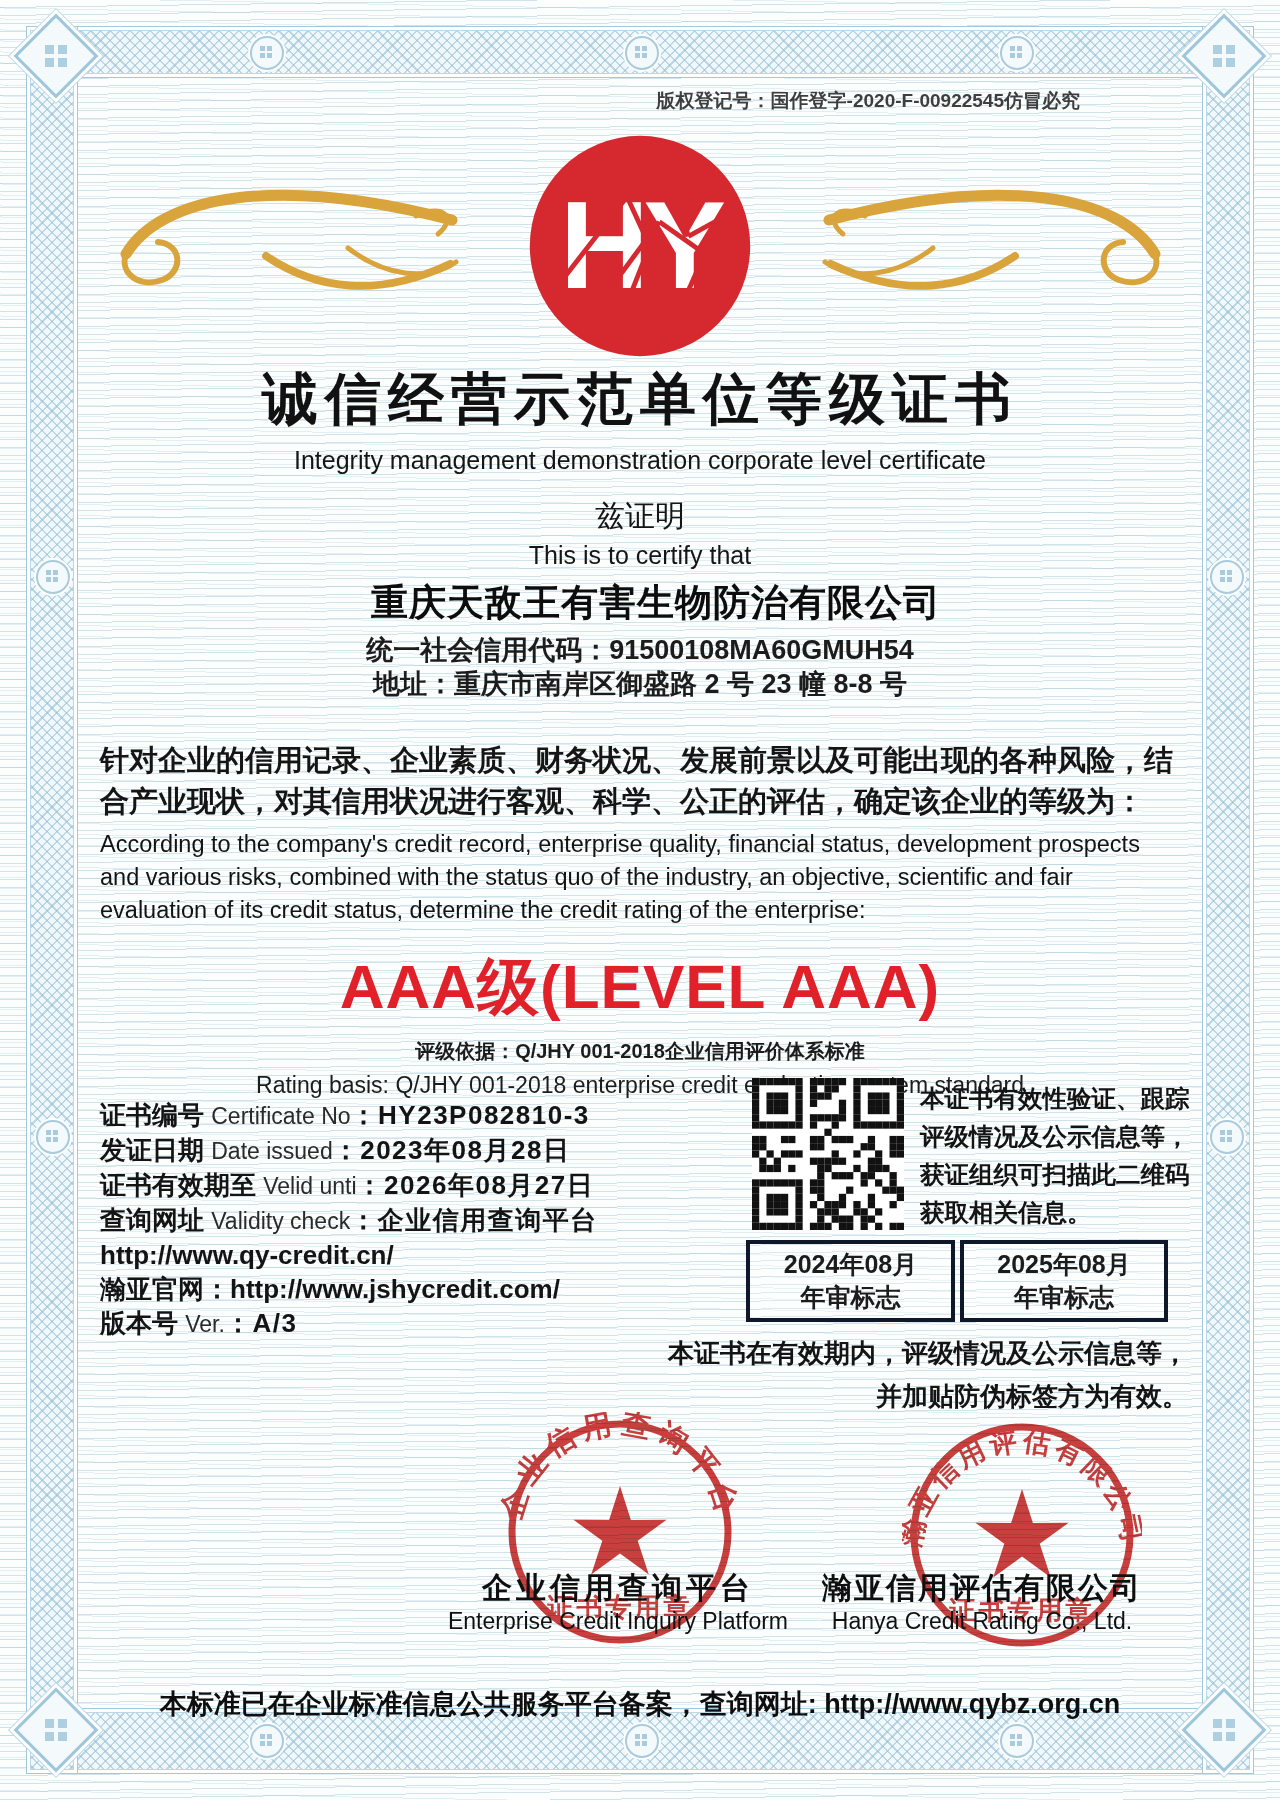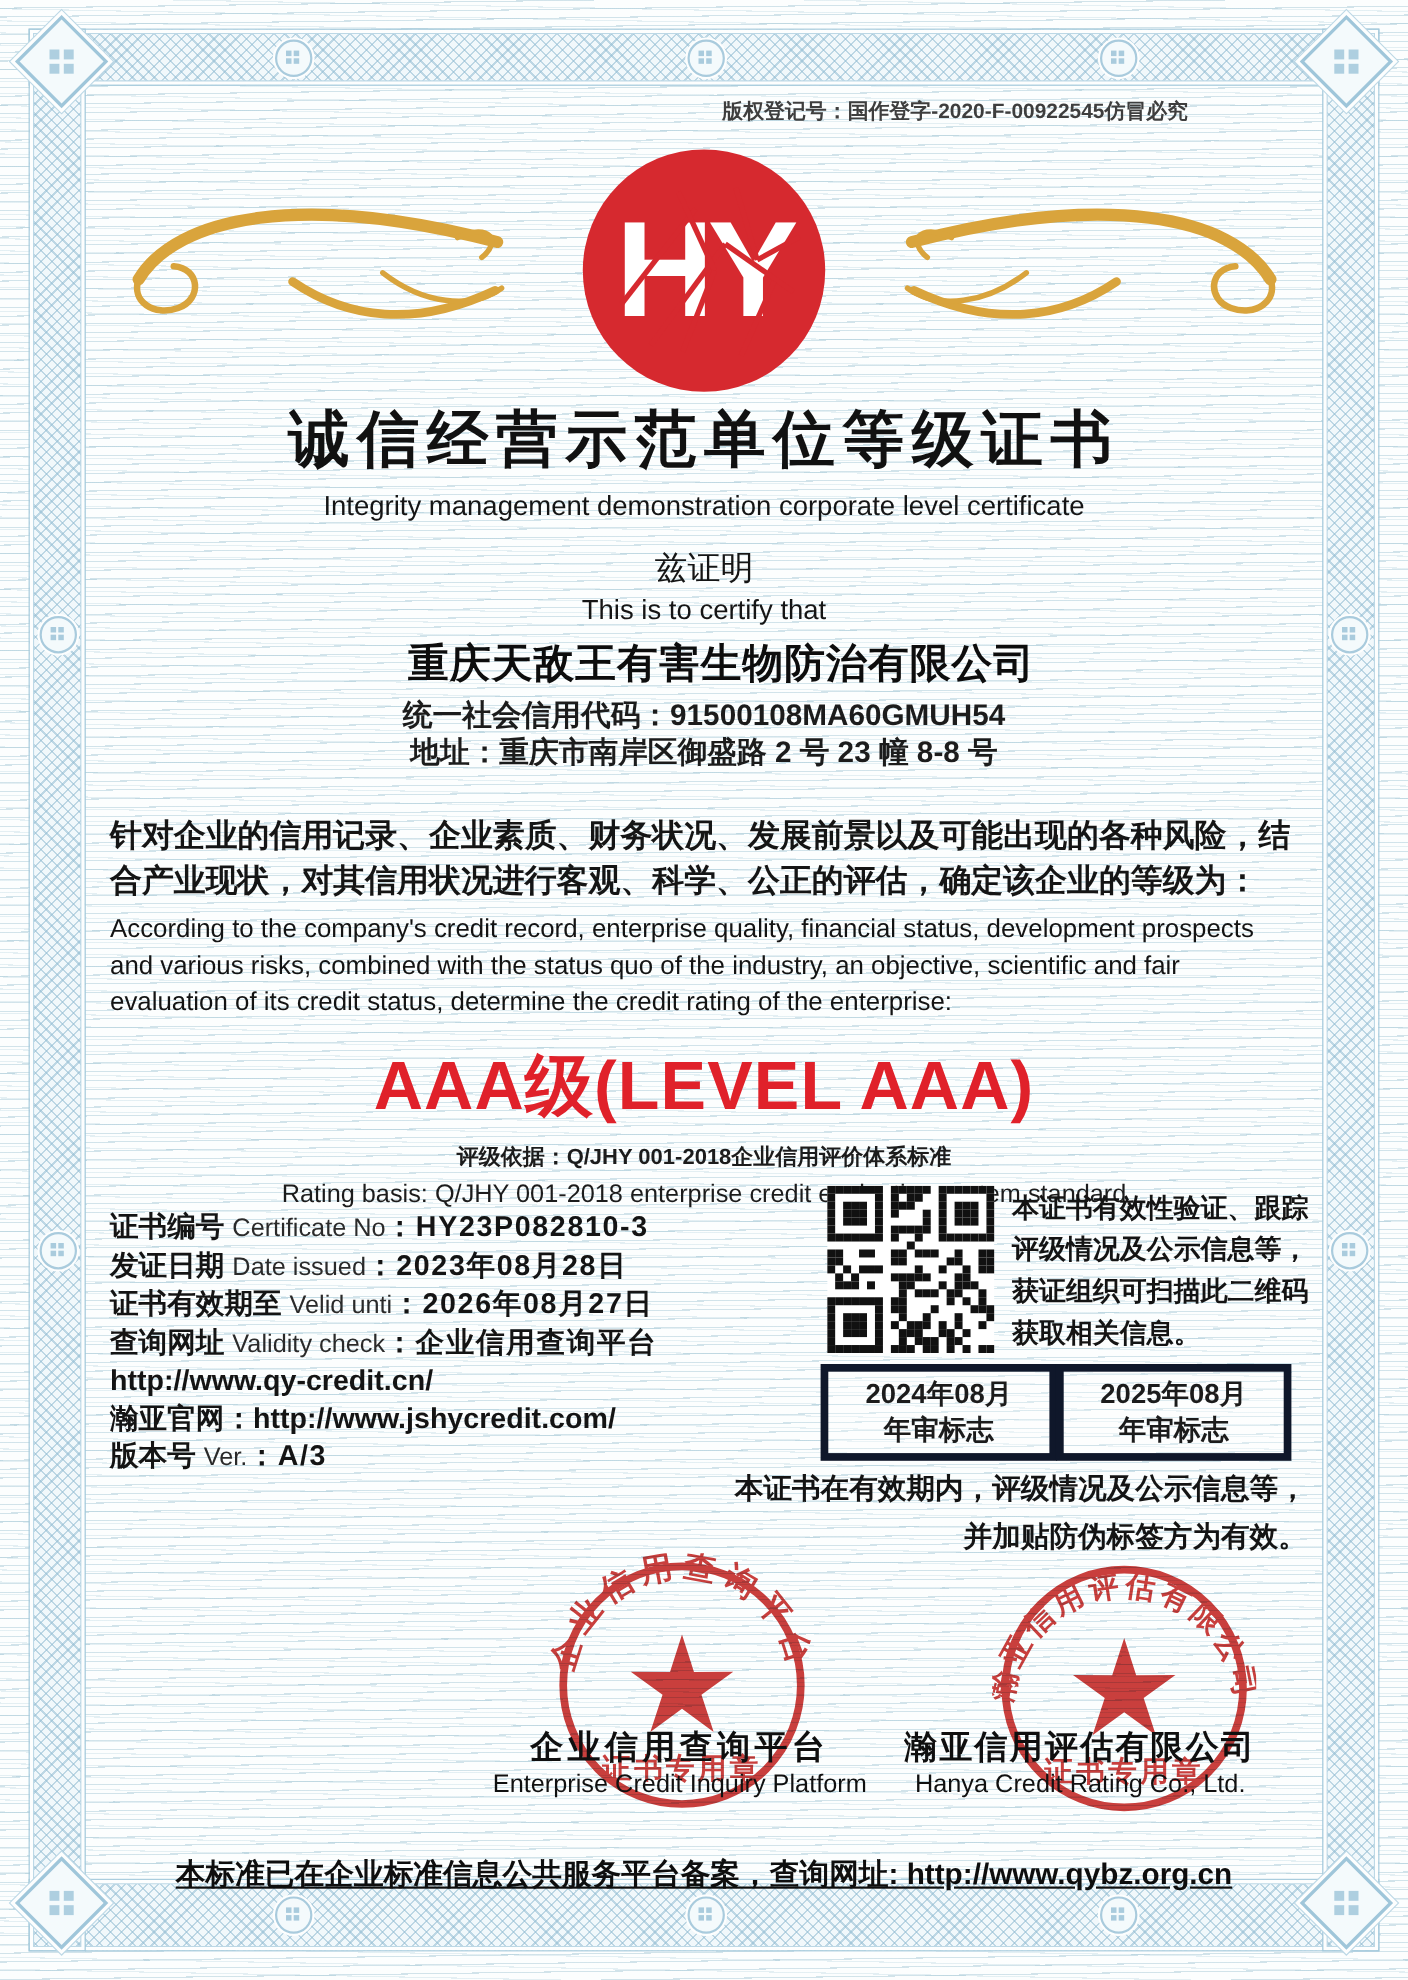--- a/index.html
+++ b/index.html
@@ -47,34 +47,34 @@
   .para .zh{font-size:29px;font-weight:bold;line-height:41px;margin:0;color:#151515;}
   .para .en{font-size:23.5px;line-height:33px;margin:6px 0 0 0;color:#131313;}
   .rating{top:945px;font-size:62px;font-weight:bold;letter-spacing:1px;}
   .basis-zh{top:1038px;font-size:20px;font-weight:bold;}
   .basis-en{top:1072px;font-size:23px;}
   .details{left:100px;top:1098px;width:600px;font-size:26px;line-height:34px;font-weight:bold;color:#141414;}
   .details .en{font-size:23px;font-weight:normal;color:#2a2a2a;}
   .details .val{letter-spacing:1.5px;}
   .qr{left:752px;top:1078px;width:152px;height:152px;}
   .qr-note{left:920px;top:1080px;width:276px;font-size:24.5px;line-height:38px;font-weight:bold;color:#141414;}
-  .ybox{position:absolute;top:1240px;height:74px;border:7px solid #0f172a;
+  .ybox{position:absolute;top:1240px;height:74px;border:4px solid #0f172a;
     display:flex;flex-direction:column;align-items:center;justify-content:center;
     font-size:25px;font-weight:bold;line-height:33px;background:rgba(255,255,255,.25);}
   .ybox.b1{left:746px;width:201px;}
   .ybox.b2{left:960px;width:200px;}
   .annual-note{left:560px;top:1332px;width:628px;text-align:right;font-size:26px;
     line-height:43px;font-weight:bold;color:#141414;}
   .seal{position:absolute;width:240px;height:240px;opacity:.93;mix-blend-mode:multiply;}
   .seal.l{left:500px;top:1412px;}
   .seal.r{left:902px;top:1415px;}
   .org-zh{position:absolute;top:1568px;width:420px;text-align:center;font-size:30px;
     font-weight:bold;color:#0f0f0f;letter-spacing:4px;z-index:3;}
   .org-en{position:absolute;top:1608px;width:420px;text-align:center;font-size:23px;color:#101010;z-index:3;}
-  .footer{top:1686px;font-size:27px;font-weight:bold;color:#0e0e0e;text-decoration:underline;}
+  .footer{top:1686px;font-size:27px;font-weight:bold;color:#0e0e0e;}
   .gold-fl{position:absolute;top:168px;width:345px;height:140px;}
   .gold-fl.left{left:116px;}
   .gold-fl.right{left:820px;transform:scaleX(-1);}
   .logo{position:absolute;left:524px;top:130px;width:232px;height:232px;}
 </style>
 </head>
 <body>
 
 <div id="page">
   <div class="waves"></div>

